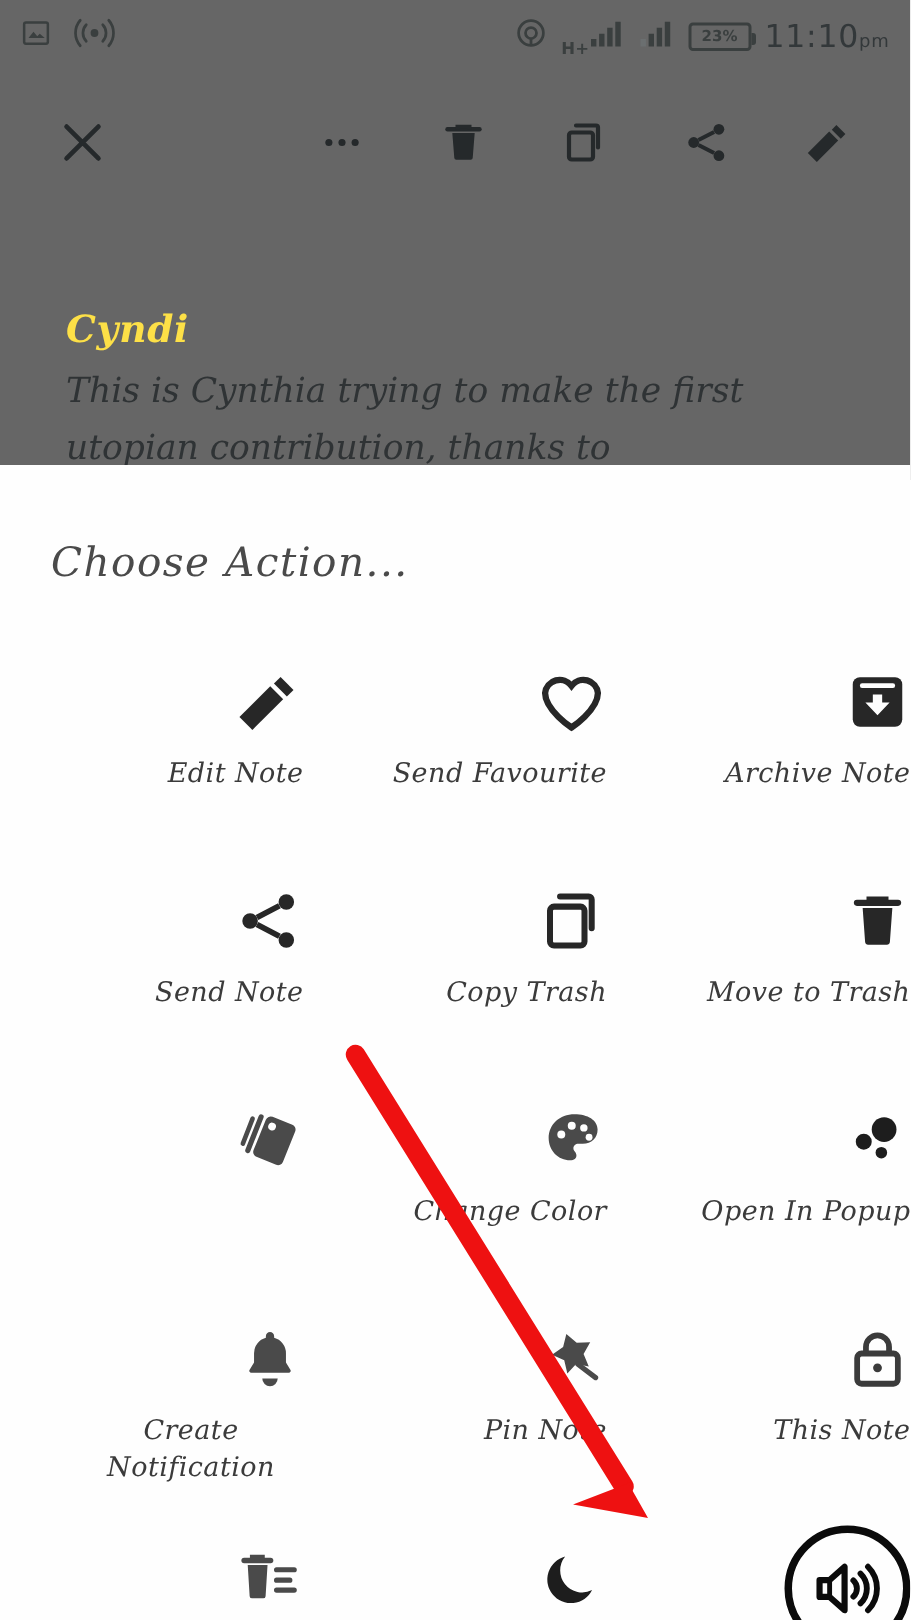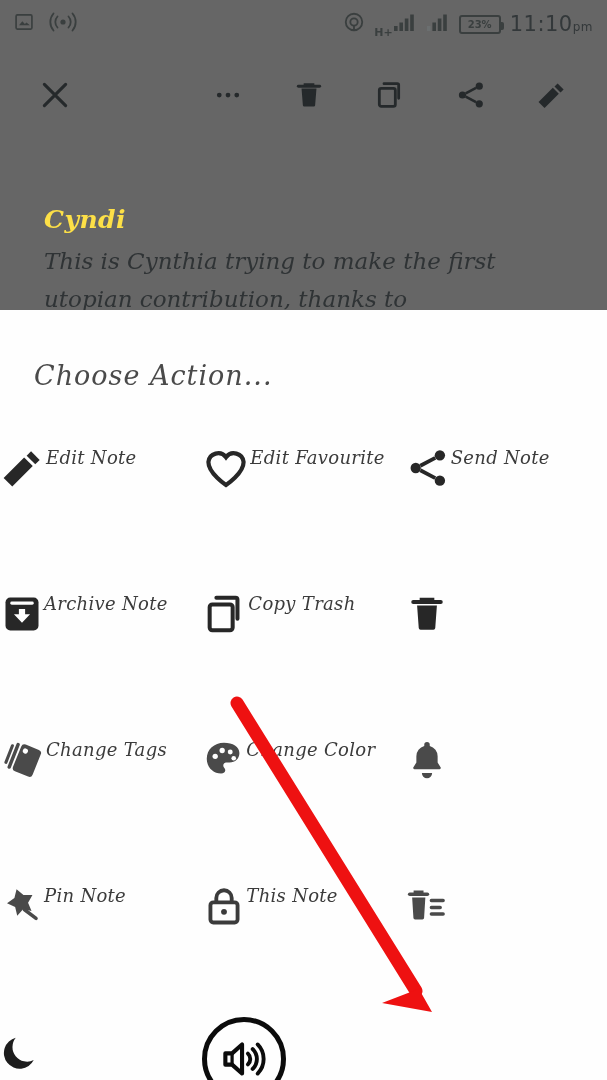--- a/index.html
+++ b/index.html
@@ -66,21 +66,21 @@
     font-family:"DejaVu Serif", serif; font-style:italic;
     font-size:27px; color:#4a4a4a; letter-spacing:1px;
   }
   .grid {
     position:absolute; left:0; top:115px; width:607px;
     display:grid; grid-template-columns:repeat(3, 1fr);
     row-gap:0;
   }
   .cell {
     height:146px;
-    display:flex; flex-direction:row; align-items:flex-start;
+    display:flex; flex-direction:column; align-items:flex-end;
     padding-top:14px;
   }
   .cell .glyph { height:58px; display:flex; align-items:center; justify-content:center; }
   .cell .lbl {
     margin-top:6px; text-align:center;
     font-family:"DejaVu Serif", serif; font-style:italic;
     font-size:18px; line-height:25px; color:#3b3b3b; letter-spacing:.3px;
     max-width:150px;
   }
   .cell.highlight .glyph {
@@ -211,101 +211,112 @@
         </span>
         <span class="lbl">Edit Note</span>
       </div>
 
       <div class="cell">
         <span class="glyph">
           <svg width="48" height="48" viewBox="0 0 24 24">
               <path d="M12 20.5S3.2 14.7 3.2 9A4.9 4.9 0 0112 6.6 4.9 4.9 0 0120.8 9c0 5.7-8.8 11.5-8.8 11.5z" fill="none" stroke="#272727" stroke-width="2.1"></path>
             </svg>
         </span>
-        <span class="lbl">Edit Favourite</span>
+        <span class="lbl">Send Favourite</span>
+      </div>
+
+      <div class="cell">
+        <span class="glyph">
+          <svg width="44" height="44" viewBox="0 0 24 24">
+              <rect x="3" y="3" width="18" height="18" rx="2.6" fill="#272727"></rect>
+              <rect x="5.6" y="5.2" width="12.8" height="1.7" rx=".8" fill="#fefefe"></rect>
+              <path d="M12 16.8l-4.4-4.6h2.7V9.3h3.4v2.9h2.7z" fill="#fefefe"></path>
+            </svg>
+        </span>
+        <span class="lbl">Archive Note</span>
       </div>
 
       <div class="cell">
         <span class="glyph">
           <svg width="46" height="46" viewBox="0 0 24 24">
               <circle cx="18.2" cy="5.4" r="2.7" fill="#272727"></circle>
               <circle cx="5.6" cy="12" r="2.7" fill="#272727"></circle>
               <circle cx="18.2" cy="18.6" r="2.7" fill="#272727"></circle>
               <path d="M15.8 6.7L8 10.8M8 13.2l7.8 4.1" stroke="#272727" stroke-width="2"></path>
             </svg>
         </span>
         <span class="lbl">Send Note</span>
       </div>
 
       <div class="cell">
         <span class="glyph">
-          <svg width="44" height="44" viewBox="0 0 24 24">
-              <rect x="3" y="3" width="18" height="18" rx="2.6" fill="#272727"></rect>
-              <rect x="5.6" y="5.2" width="12.8" height="1.7" rx=".8" fill="#fefefe"></rect>
-              <path d="M12 16.8l-4.4-4.6h2.7V9.3h3.4v2.9h2.7z" fill="#fefefe"></path>
-            </svg>
-        </span>
-        <span class="lbl">Archive Note</span>
-      </div>
-
-      <div class="cell">
-        <span class="glyph">
           <svg width="46" height="46" viewBox="0 0 24 24">
               <path d="M7.5 3.5h10a1 1 0 011 1v10" fill="none" stroke="#272727" stroke-width="2.1" stroke-linecap="round"></path>
               <rect x="4" y="7" width="12" height="13.5" rx="1.4" fill="none" stroke="#272727" stroke-width="2.1"></rect>
             </svg>
         </span>
         <span class="lbl">Copy Trash</span>
       </div>
 
       <div class="cell">
         <span class="glyph">
           <svg width="44" height="44" viewBox="0 0 24 24">
               <path d="M4.5 5.4h15" stroke="#272727" stroke-width="2.2" stroke-linecap="round"></path>
               <path d="M9 5.4V4.1h6v1.3" stroke="#272727" stroke-width="2" fill="none"></path>
               <path d="M6.6 7.3h10.8l-.9 12.4a1 1 0 01-1 .9H8.5a1 1 0 01-1-.9z" fill="#272727"></path>
             </svg>
         </span>
+        <span class="lbl">Move to Trash</span>
       </div>
 
       <div class="cell">
         <span class="glyph">
           <svg width="46" height="46" viewBox="0 0 24 24">
               <g transform="rotate(22 12 12)">
                 <rect x="8.5" y="4" width="11" height="15" rx="1.8" fill="#4a4a4a"></rect>
                 <circle cx="11.4" cy="7.2" r="1.35" fill="#fefefe"></circle>
                 <path d="M6.6 5.5l.1 12.6" stroke="#4a4a4a" stroke-width="1.8" stroke-linecap="round"></path>
                 <path d="M4.1 7.2l.1 9.3" stroke="#4a4a4a" stroke-width="1.6" stroke-linecap="round"></path>
               </g>
             </svg>
         </span>
-        <span class="lbl">Change Tags</span>
       </div>
 
       <div class="cell">
         <span class="glyph">
           <svg width="44" height="44" viewBox="0 0 24 24">
               <path d="M12 2.6C6.6 2.6 2.6 6.3 2.6 11.3c0 4.6 3.5 8.1 7.8 8.1 1.5 0 2.3-.8 2.3-1.8 0-.6-.3-1-.6-1.4-.3-.4-.5-.7-.5-1.2 0-.9.8-1.6 1.8-1.6h1.6c3.2 0 5.4-2.2 5.4-5.2 0-3.5-3.6-5.6-8.4-5.6z" fill="#4a4a4a"></path>
               <circle cx="7.2" cy="10" r="1.45" fill="#fefefe"></circle>
               <circle cx="11" cy="6.8" r="1.45" fill="#fefefe"></circle>
               <circle cx="15.4" cy="7.6" r="1.35" fill="#fefefe"></circle>
               <circle cx="17.3" cy="11" r="1.25" fill="#fefefe"></circle>
             </svg>
         </span>
         <span class="lbl">Change Color</span>
       </div>
 
+      <div class="cell">
+        <span class="glyph">
+          <svg width="44" height="44" viewBox="0 0 24 24">
+              <circle cx="14.4" cy="8.2" r="4.5" fill="#1d1d1d"></circle>
+              <circle cx="7" cy="12.6" r="2.9" fill="#1d1d1d"></circle>
+              <circle cx="13.4" cy="16.6" r="2.1" fill="#1d1d1d"></circle>
+            </svg>
+        </span>
+        <span class="lbl">Open In Popup</span>
+      </div>
 
       <div class="cell">
         <span class="glyph">
           <svg width="44" height="44" viewBox="0 0 24 24">
               <path d="M12 2.2a1.5 1.5 0 011.5 1.5v.6a5.8 5.8 0 014.3 5.6v3.4l1.6 2.6a.7.7 0 01-.6 1.1H5.2a.7.7 0 01-.6-1.1l1.6-2.6V9.9a5.8 5.8 0 014.3-5.6v-.6A1.5 1.5 0 0112 2.2z" fill="#4a4a4a"></path>
               <path d="M9.2 19.1h5.6a2.8 2.8 0 01-5.6 0z" fill="#4a4a4a"></path>
             </svg>
         </span>
+        <span class="lbl">Create Notification</span>
       </div>
 
       <div class="cell">
         <span class="glyph">
           <svg width="44" height="44" viewBox="0 0 24 24">
               <g transform="rotate(-18 12 12)">
                 <path d="M12 2.4l2.6 4.2 4.7 1.4-3.6 3.3.4 4.9-4.1-2.3-4.1 2.3.4-4.9L4.7 8l4.7-1.4z" fill="#4a4a4a"></path>
                 <path d="M12.6 14.2l4.6 6.6" stroke="#4a4a4a" stroke-width="1.9" stroke-linecap="round"></path>
               </g>
             </svg>

